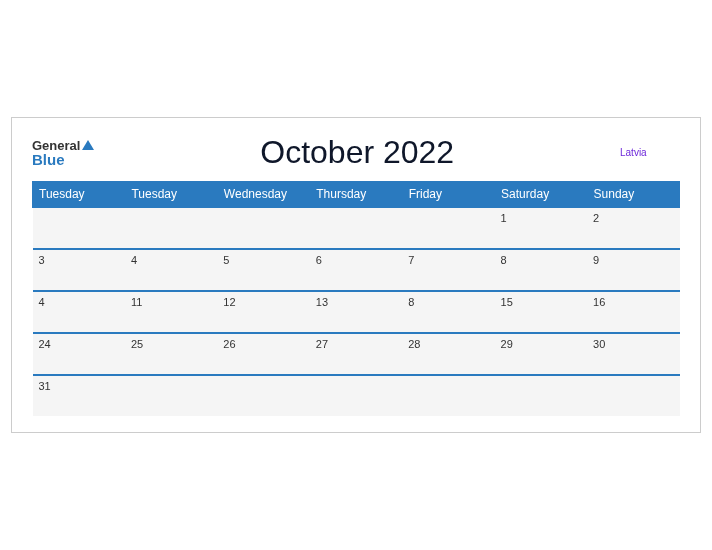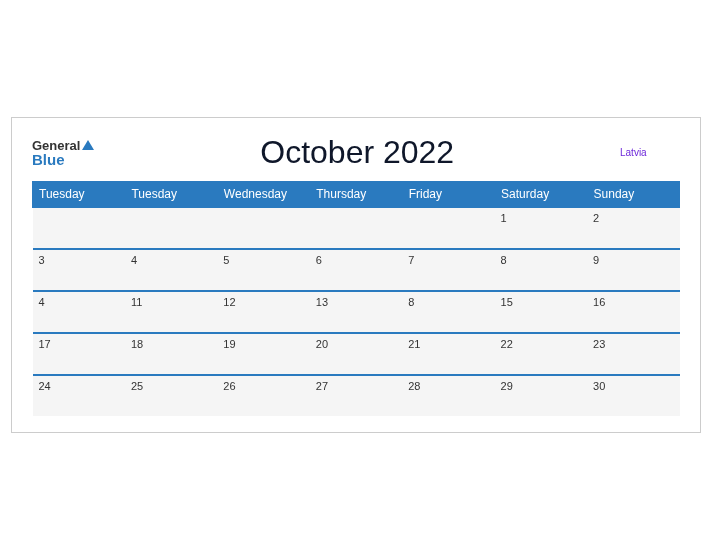--- a/index.html
+++ b/index.html
@@ -149,32 +149,32 @@
         <tr>
           <td><span class="day-num">4</span></td>
           <td><span class="day-num">11</span></td>
           <td><span class="day-num">12</span></td>
           <td><span class="day-num">13</span></td>
           <td><span class="day-num">8</span></td>
           <td><span class="day-num">15</span></td>
           <td><span class="day-num">16</span></td>
         </tr>
         <tr>
-          <td><span class="day-num">17</span></td>
-          <td><span class="day-num">18</span></td>
-          <td><span class="day-num">19</span></td>
-          <td><span class="day-num">20</span></td>
-          <td><span class="day-num">21</span></td>
-          <td><span class="day-num">22</span></td>
-          <td><span class="day-num">23</span></td>
-        </tr>
-        <tr>
           <td><span class="day-num">24</span></td>
           <td><span class="day-num">25</span></td>
           <td><span class="day-num">26</span></td>
           <td><span class="day-num">27</span></td>
           <td><span class="day-num">28</span></td>
           <td><span class="day-num">29</span></td>
           <td><span class="day-num">30</span></td>
         </tr>
+        <tr>
+          <td><span class="day-num">31</span></td>
+          <td class="empty"></td>
+          <td class="empty"></td>
+          <td class="empty"></td>
+          <td class="empty"></td>
+          <td class="empty"></td>
+          <td class="empty"></td>
+        </tr>
       </tbody>
   </table>
 </div>
 
 </body></html>

